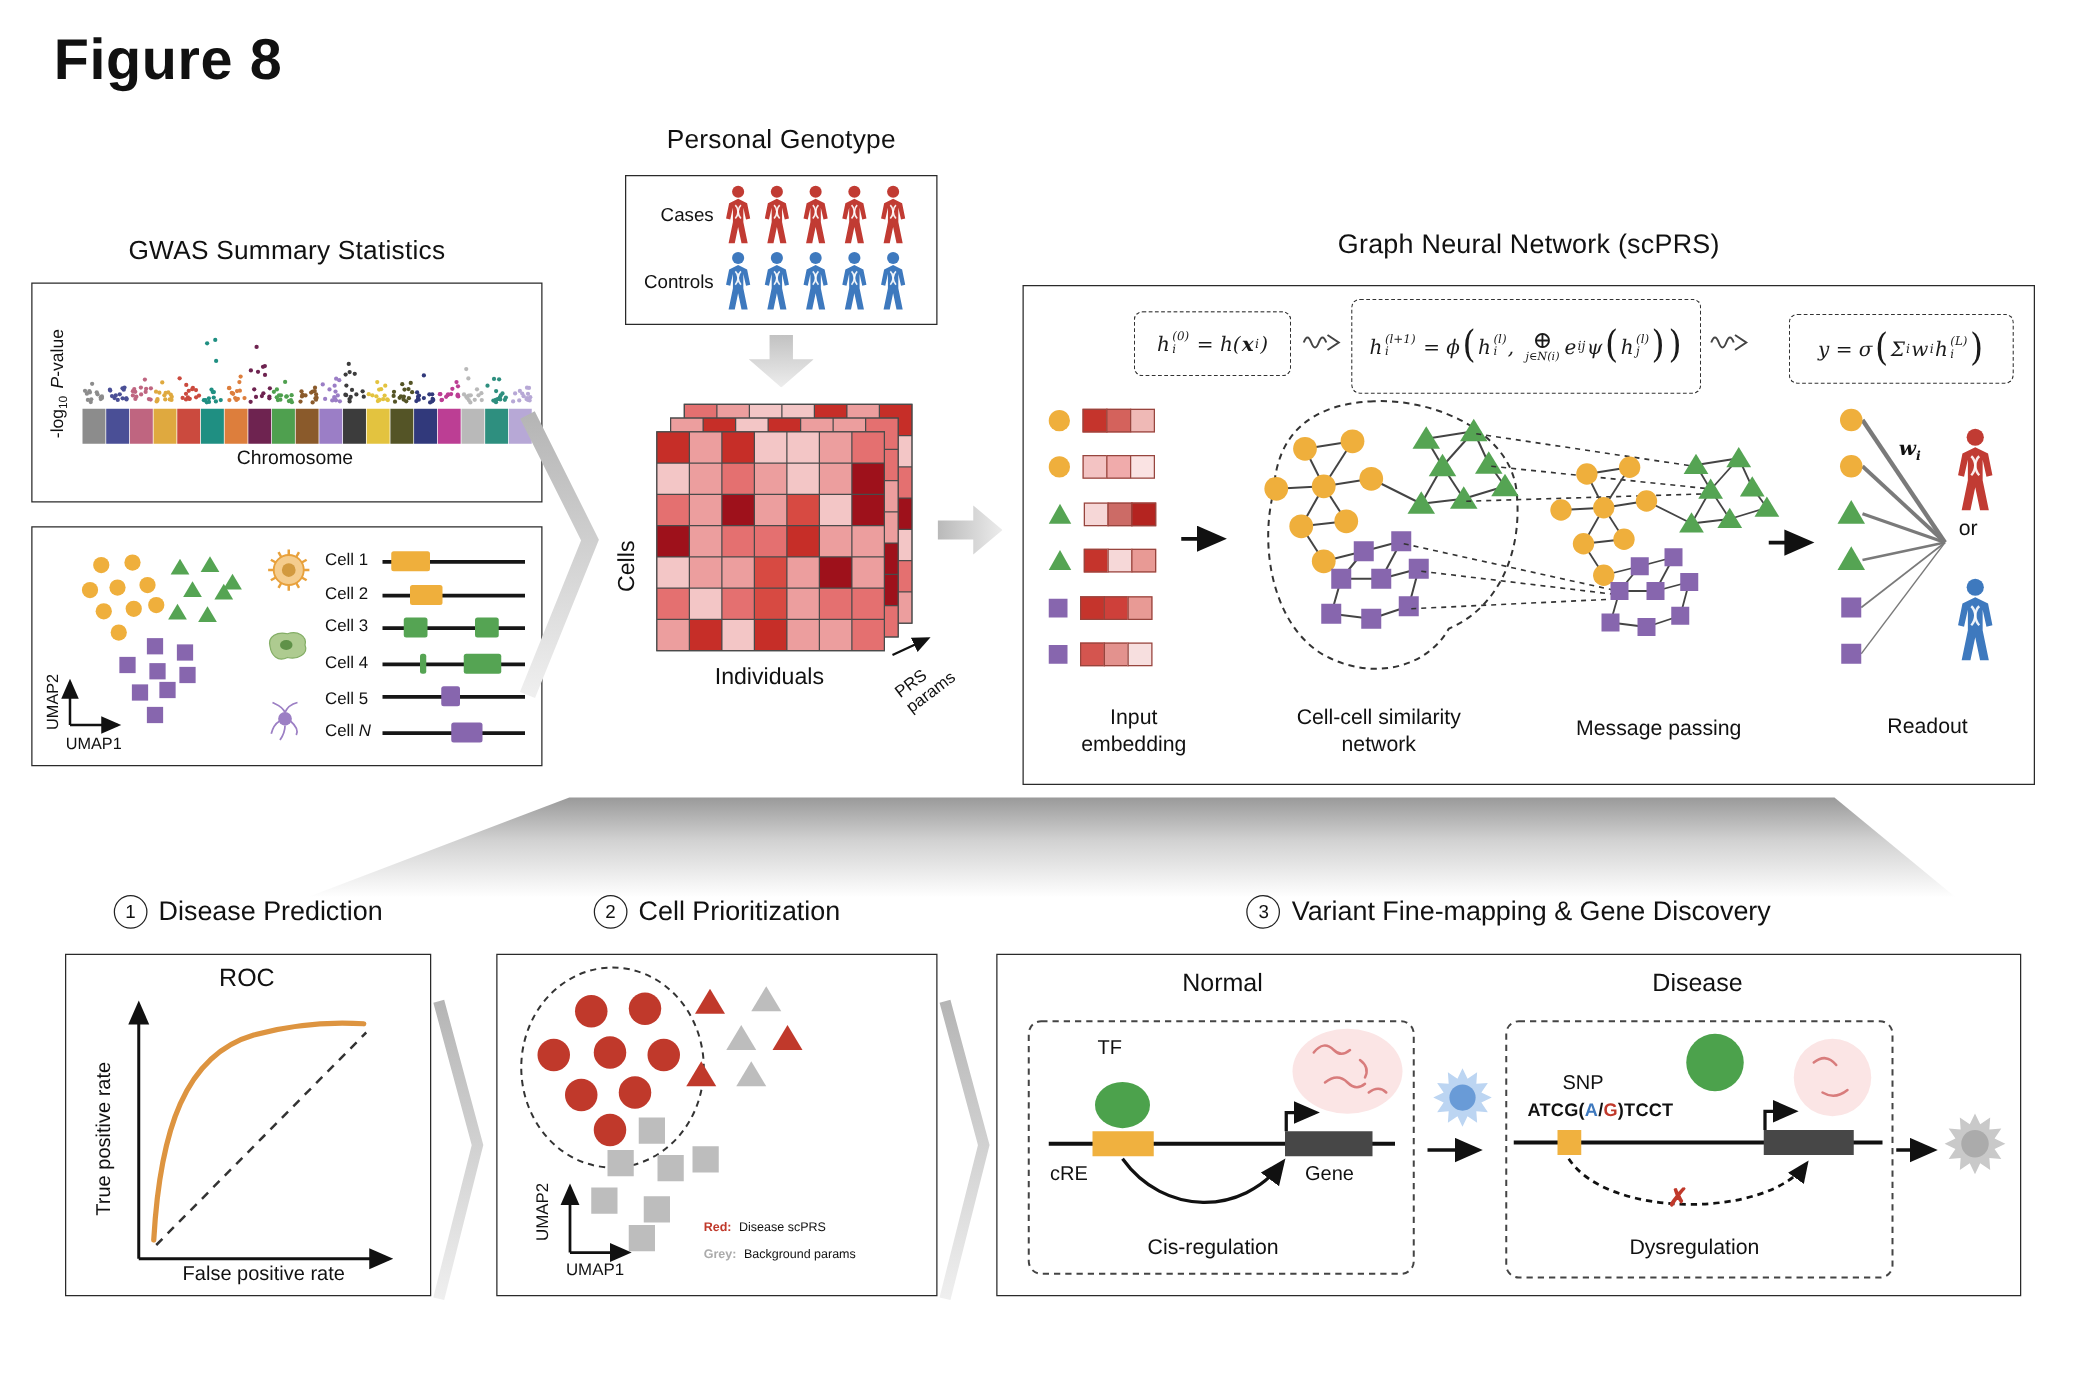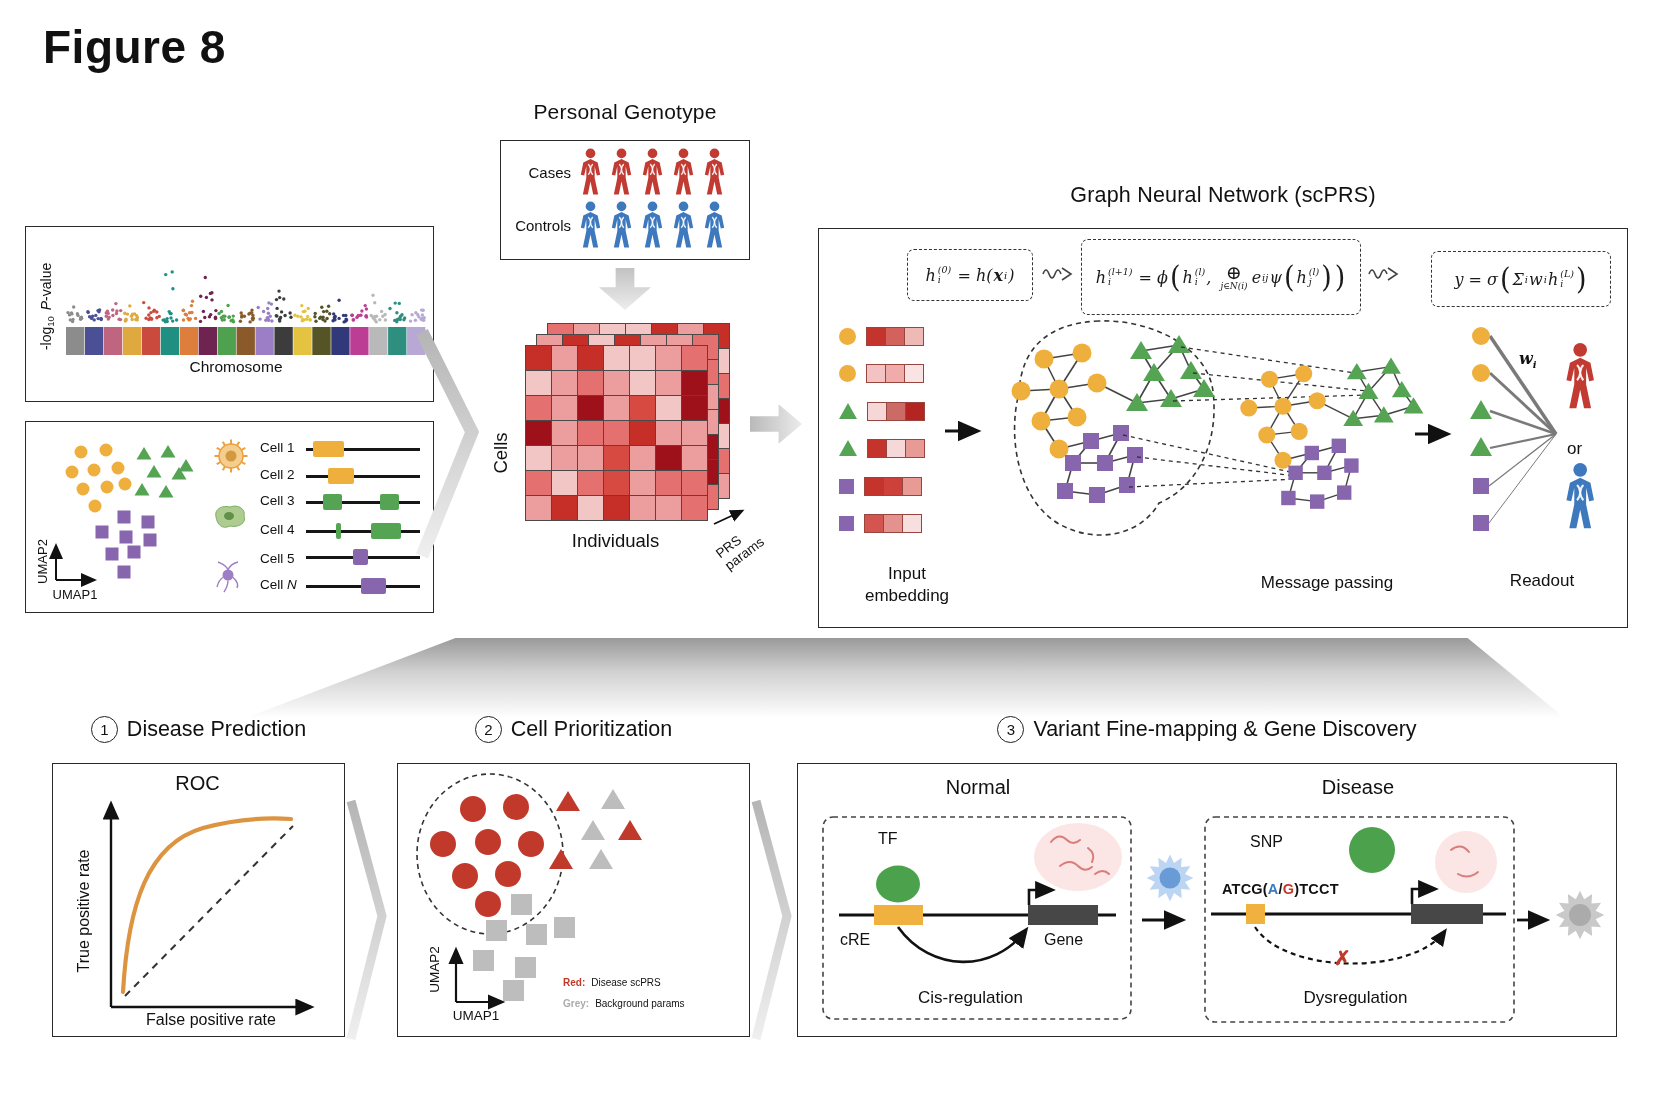--- a/index.html
+++ b/index.html
@@ -144,20 +144,21 @@
           <rect x="120" y="156" width="16" height="16"></rect>
       </g>
     </g>
   </defs>
 </svg>
 
 <div class="canvas">
 
   <div class="fig-title">Figure 8</div>
 
+  <div class="sec-title" style="left:25px;top:189px;width:409px">GWAS Summary Statistics</div>
   <div class="box" style="left:25px;top:226px;width:409px;height:176px">
     <svg id="manhattan" style="position:absolute;left:0;top:0" width="405" height="150" viewBox="0 0 405 150">
         <rect x="40.00" y="100" width="18.35" height="28" fill="#8C8C8C"></rect>
         <circle cx="42.0" cy="85.6" r="1.7" fill="#8C8C8C"></circle>
         <circle cx="55.6" cy="91.3" r="1.7" fill="#8C8C8C"></circle>
         <circle cx="46.6" cy="94.6" r="1.7" fill="#8C8C8C"></circle>
         <circle cx="54.6" cy="92.2" r="1.7" fill="#8C8C8C"></circle>
         <circle cx="45.5" cy="85.9" r="1.7" fill="#8C8C8C"></circle>
         <circle cx="52.0" cy="88.4" r="1.7" fill="#8C8C8C"></circle>
         <circle cx="43.5" cy="87.9" r="1.7" fill="#8C8C8C"></circle>
@@ -901,23 +902,24 @@
         <polygon points="662,171 651,190 673,190" fill="var(--green,#55A453)"></polygon>
         <polygon points="662,208 651,227 673,227" fill="var(--green,#55A453)"></polygon>
         <rect x="654" y="249" width="16" height="16" fill="var(--purple,#8766AE)"></rect>
         <rect x="654" y="286" width="16" height="16" fill="var(--purple,#8766AE)"></rect>
       </g>
       <use href="#person-shape" transform="translate(742,112) scale(1.6)" fill="var(--case-red,#C13B33)"></use>
       <use href="#person-shape" transform="translate(742,232) scale(1.6)" fill="var(--control-blue,#3E79BE)"></use>
     </svg>
 
     <div class="eq-inline" style="left:700px;top:120px;font-weight:700"><span class="et eb">w</span><sub class="esb">i</sub></div>
-    <div class="abs" style="left:748px;top:210px;font-size:17px">or</div>
+    <div class="abs" style="left:748px;top:184px;font-size:17px">or</div>
 
     <div class="gnn-lab" style="left:26px;top:334px;width:124px">Input embedding</div>
+    <div class="gnn-lab" style="left:190px;top:334px;width:188px">Cell-cell similarity network</div>
     <div class="gnn-lab" style="left:424px;top:343px;width:168px">Message passing</div>
     <div class="gnn-lab" style="left:660px;top:341px;width:126px">Readout</div>
   </div>
 
   <div class="funnel"></div>
 
   <div class="bh" style="left:52px;top:716px;width:293px">
     <span class="num">1</span>
     <span>Disease Prediction</span>
   </div>
@@ -1035,21 +1037,21 @@
       <line x1="719" y1="156" x2="748" y2="156" stroke="#111" stroke-width="2.8" marker-end="url(#ah)"></line>
       <use href="#spiky" transform="translate(755,124) scale(1.35)" fill="#C9C9C9"></use>
       <circle cx="782" cy="151" r="11" fill="#ABABAB"></circle>
     </svg>
     <div class="abs" style="left:60px;top:12px;width:240px;text-align:center;font-size:20px">Normal</div>
     <div class="abs" style="left:440px;top:12px;width:240px;text-align:center;font-size:20px">Disease</div>
     <div class="abs" style="left:80px;top:66px;font-size:16px">TF</div>
     <div class="abs" style="left:42px;top:167px;font-size:16px">cRE</div>
     <div class="abs" style="left:246px;top:167px;font-size:16px">Gene</div>
     <div class="cap" style="left:90px;top:224px;width:165px">Cis-regulation</div>
-    <div class="abs" style="left:452px;top:69px;font-size:16px">SNP</div>
+    <div class="abs" style="left:452px;top:94px;font-size:16px">SNP</div>
     <div class="seq" style="left:424px;top:117px">
       <span>ATCG(</span><span style="color:var(--seq-a-blue,#3E79BE)">A</span><span>/</span><span style="color:var(--seq-g-red,#C0392B)">G</span><span>)TCCT</span>
     </div>
     <div class="abs" style="left:536px;top:182px;font-size:20px;font-weight:700;color:var(--disease-red,#C0392B)">✗</div>
     <div class="cap" style="left:475px;top:224px;width:165px">Dysregulation</div>
   </div>
 
 </div>
 
 </body></html>

